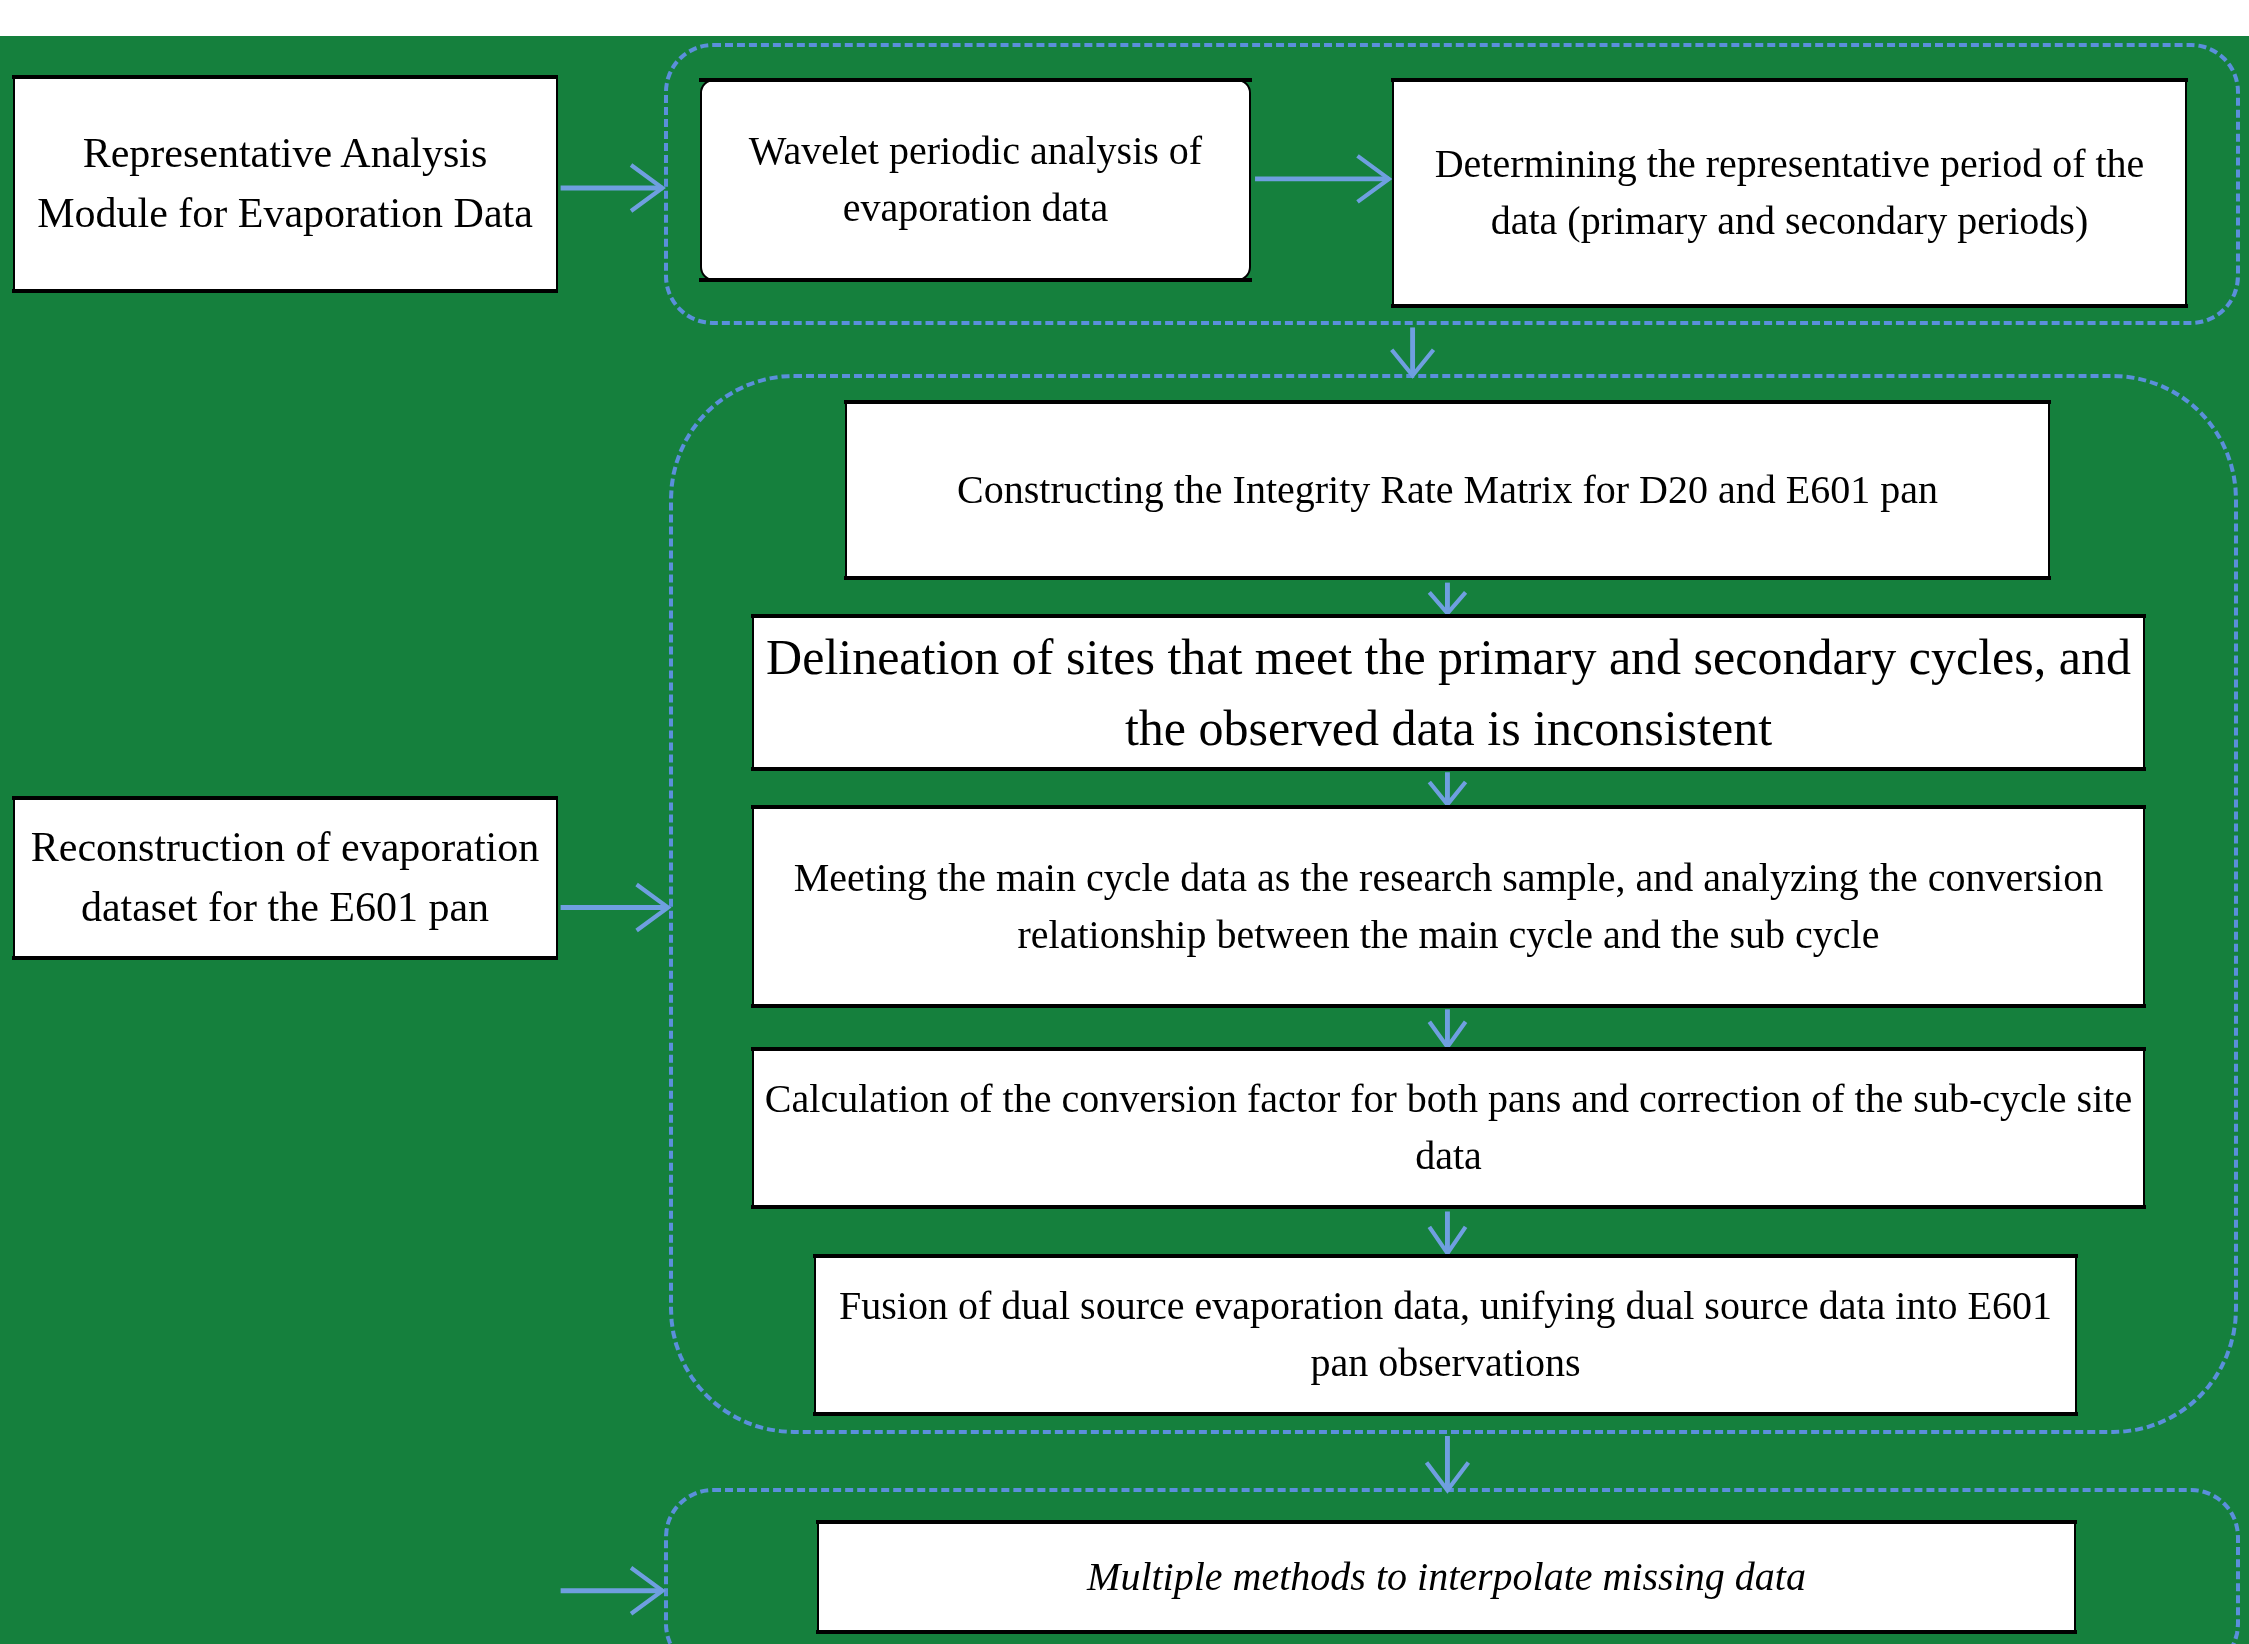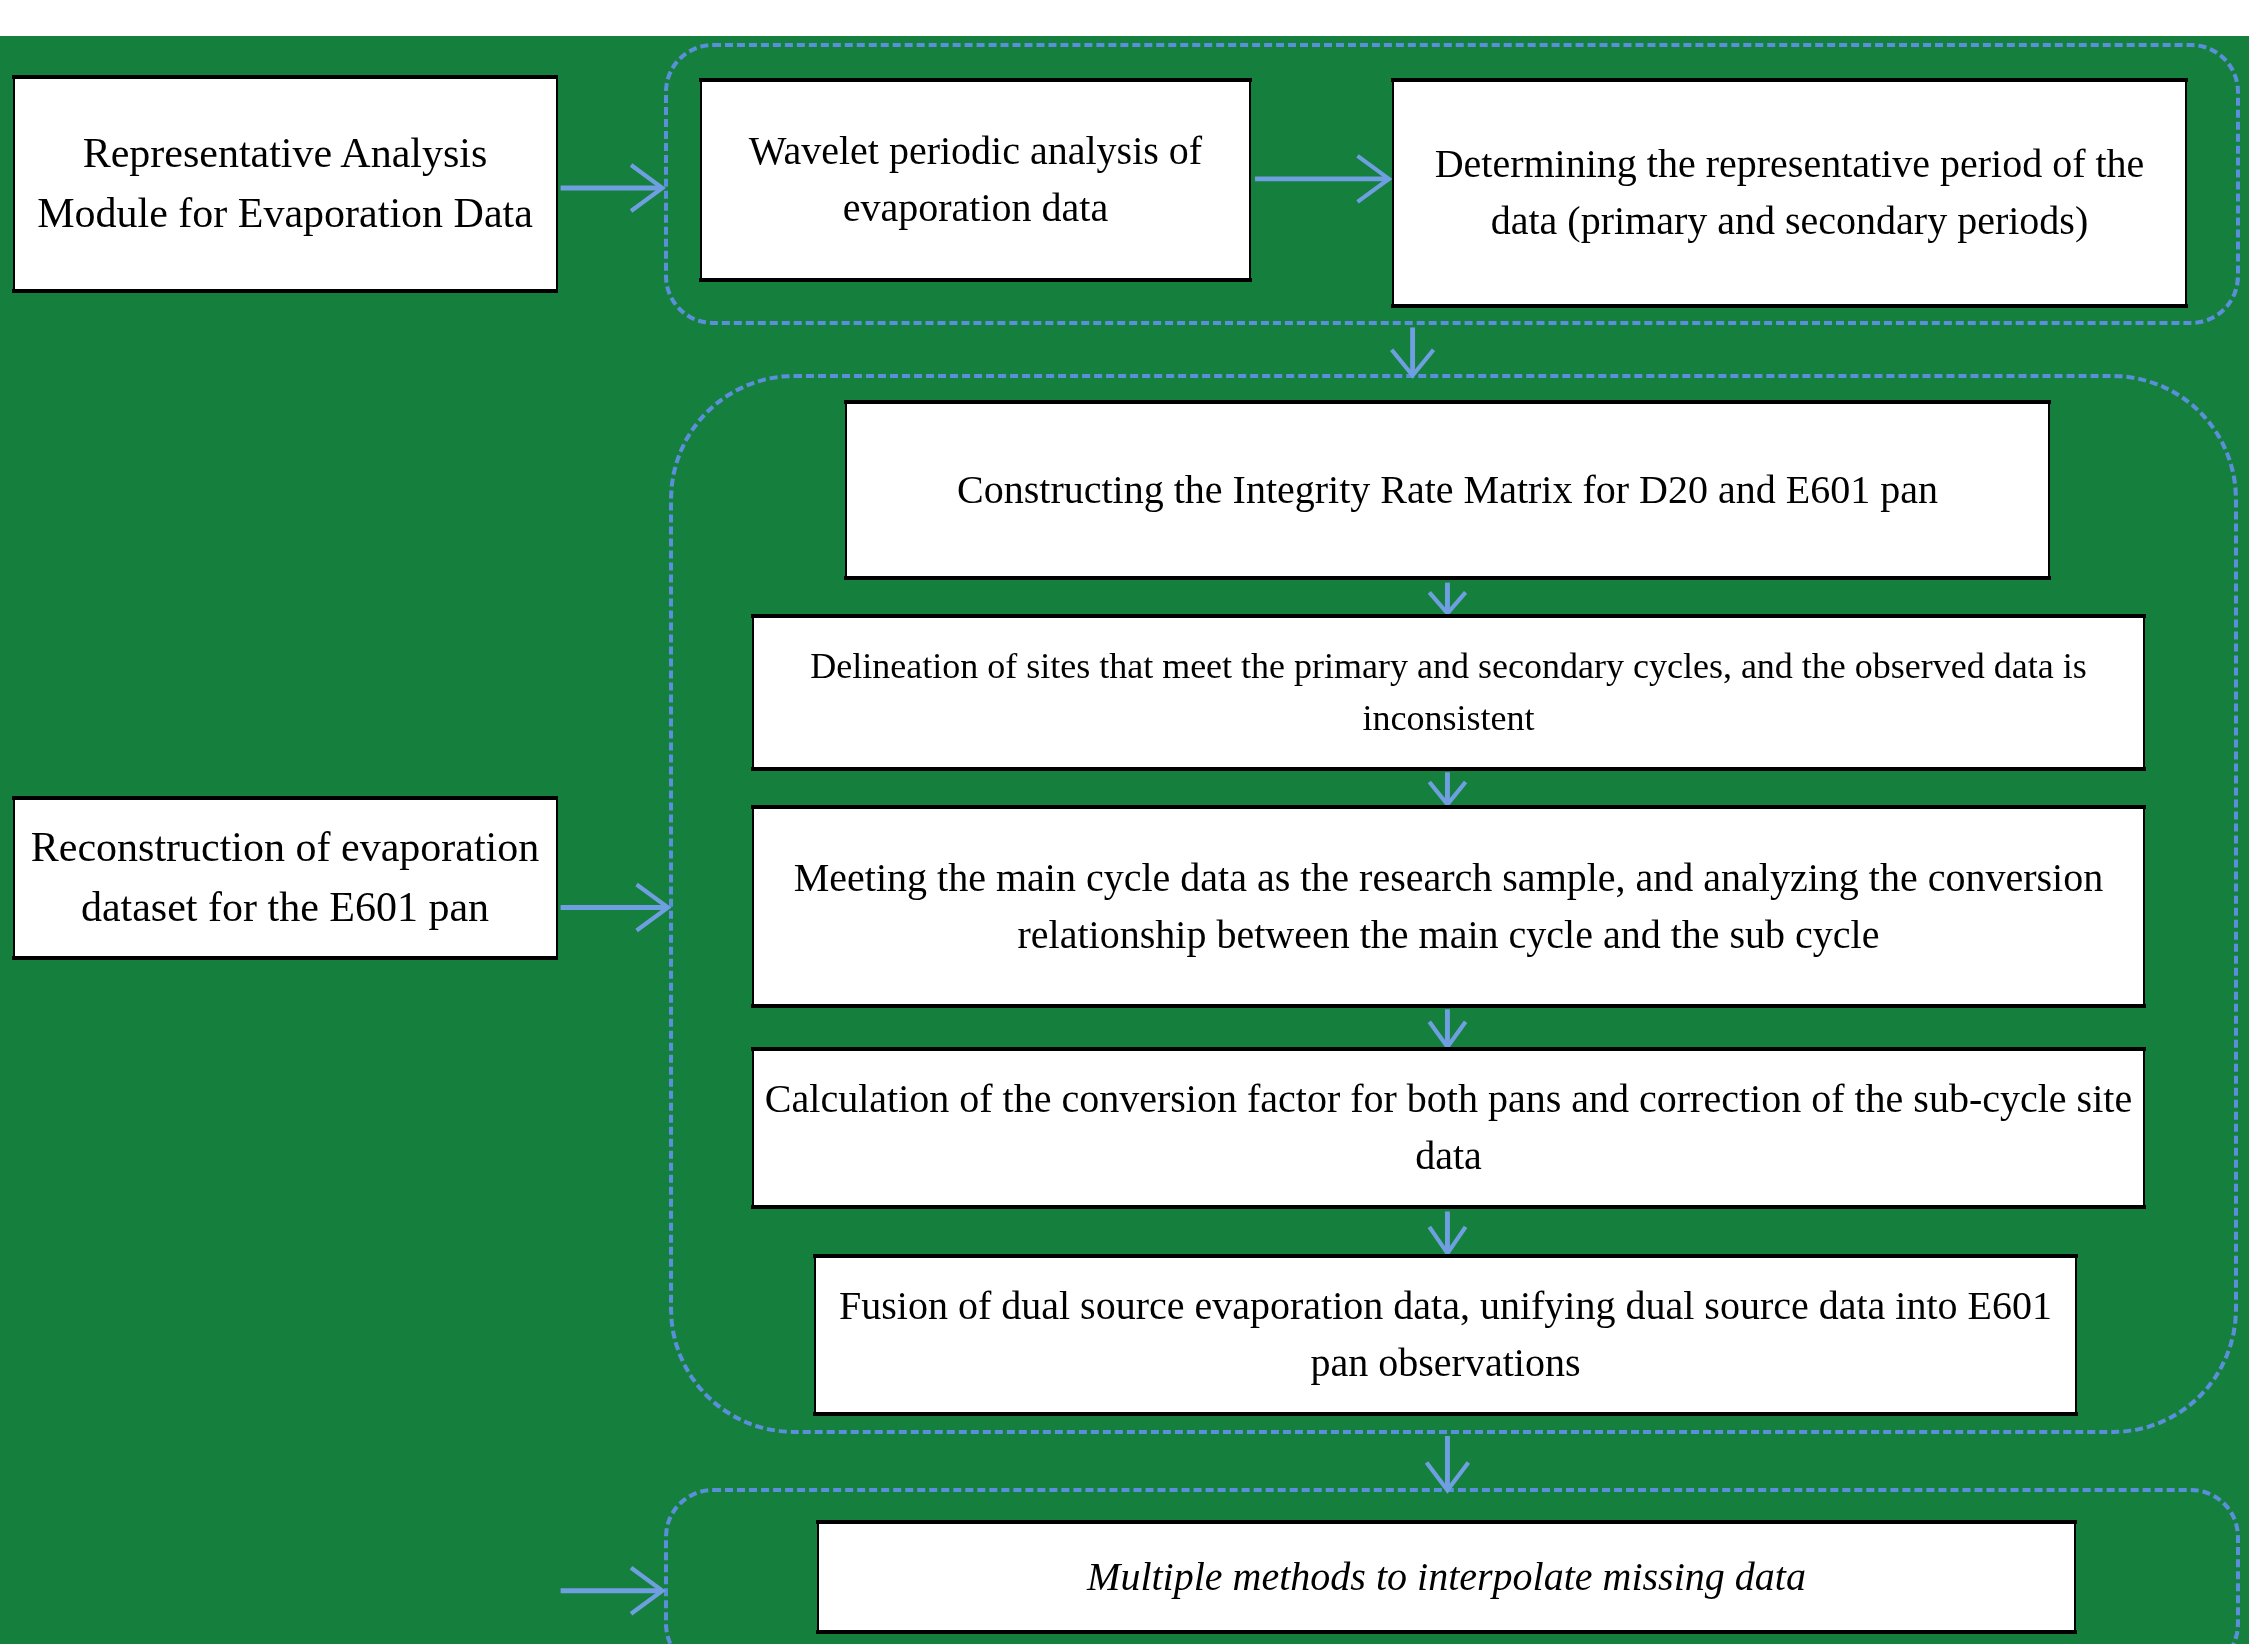--- a/index.html
+++ b/index.html
@@ -66,26 +66,26 @@
   .box::after  { bottom: -2.8px; }
 
   .box span { display: block; }
 
   
   #box-rep-module      { left: 12.5px;  top: 40px;   width: 545px;  height: 216px;  font-size: 42px; }
   #box-reconstruction  { left: 12.5px;  top: 761px; width: 545px;  height: 162px;  font-size: 42px; }
   #box-quality-module  { left: 12.5px;  top: 1467px; width: 545px;  height: 174px;  font-size: 42px; }
 
   
-  #box-wavelet         { left: 700px; top: 43px;  width: 551px;  height: 202px;  font-size: 40px; }
+  #box-wavelet         { left: 700px; top: 43px;  width: 551px;  height: 202px;  font-size: 40px; border-radius: 14px; }
   #box-determine       { left: 1392px; top: 43px;  width: 795px; height: 228px;  font-size: 40px; }
 
   
   #box-integrity       { left: 845px; top: 365px;  width: 1205px; height: 178px;  font-size: 40px; }
-  #box-delineation     { left: 752px; top: 579px;  width: 1393px; height: 155px;  font-size: 36px; }
+  #box-delineation     { left: 752px; top: 579px;  width: 1393px; height: 155px;  font-size: 50px; }
   #box-meeting         { left: 752px; top: 770px; width: 1393px; height: 201px;  font-size: 40px; }
   #box-calculation     { left: 752px; top: 1012px; width: 1393px; height: 160px;  font-size: 40px; }
   #box-fusion          { left: 814px; top: 1219px; width: 1263px; height: 160px;  font-size: 40px; }
 
   
   #box-interpolate     { left: 817px; top: 1485px; width: 1259px; height: 112px;  font-size: 40px; font-style: italic; }
 
   
   #connectors {
     position: absolute;

